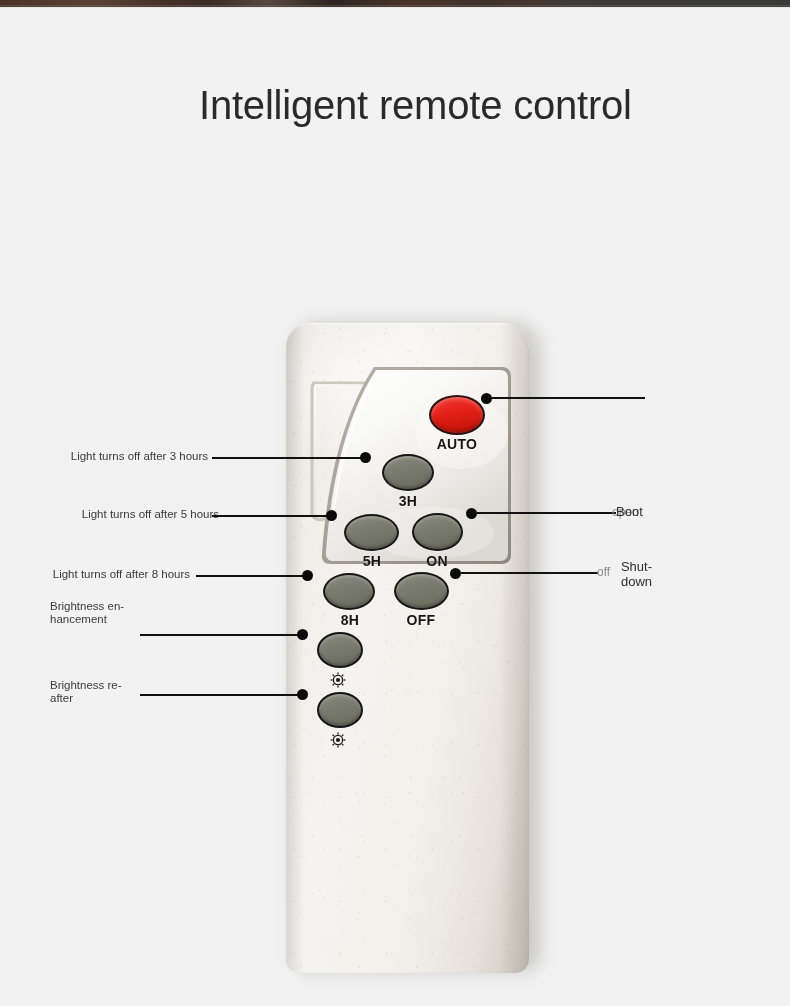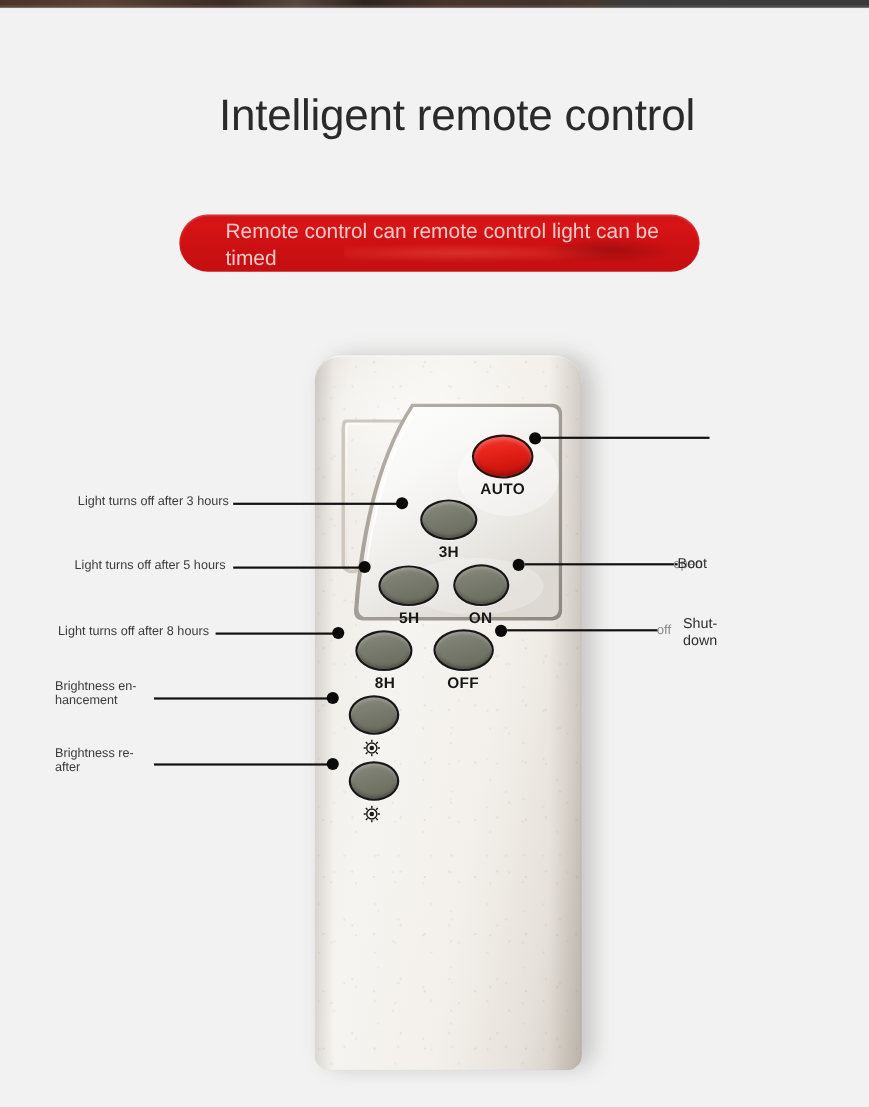--- a/index.html
+++ b/index.html
@@ -186,23 +186,20 @@
 </style>
 </head>
 <body>
 
 <div id="page">
 
   <div class="top-strip"></div>
 
   <div class="title">Intelligent remote control</div>
 
-  <div class="pill">
-    <div class="pill-text">Remote control can remote control light can be timed</div>
-  </div>
 
   <div class="remote">
     <div class="remote-shadow"></div>
     <div class="remote-body">
       <div class="grain"></div>
       <div class="body-edge-left"></div>
       <div class="body-edge-right"></div>
 
       <div class="emboss">
         <svg width="132" height="150" viewBox="0 0 132 150">
@@ -294,29 +291,29 @@
           <circle cx="8" cy="8" r="2.1" fill="#1a1a1a"></circle>
         </svg>
       </div>
     </div>
   </div>
 
   <div class="cal left" style="left:0px; top:450px; width:208px;">Light turns off after 3 hours</div>
   <div class="lead" style="left:212px; top:457px; width:152px;"></div>
   <div class="dot" style="left:360px; top:452px;"></div>
 
-  <div class="cal left" style="left:0px; top:508px; width:205px;">Light turns off after 5 hours</div>
+  <div class="cal left" style="left:14px; top:508px; width:205px;">Light turns off after 5 hours</div>
   <div class="lead" style="left:212px; top:515px; width:118px;"></div>
   <div class="dot" style="left:326px; top:510px;"></div>
 
   <div class="cal left" style="left:0px; top:568px; width:190px;">Light turns off after 8 hours</div>
   <div class="lead" style="left:196px; top:575px; width:110px;"></div>
   <div class="dot" style="left:302px; top:570px;"></div>
 
-  <div class="cal wrapbox" style="left:50px; top:618px; width:92px;">
+  <div class="cal wrapbox" style="left:50px; top:600px; width:92px;">
     <div>Brightness en-</div>
     <div>hancement</div>
   </div>
   <div class="lead" style="left:140px; top:634px; width:160px;"></div>
   <div class="dot" style="left:297px; top:629px;"></div>
 
   <div class="cal wrapbox" style="left:50px; top:679px; width:92px;">
     <div>Brightness re-</div>
     <div>after</div>
   </div>

